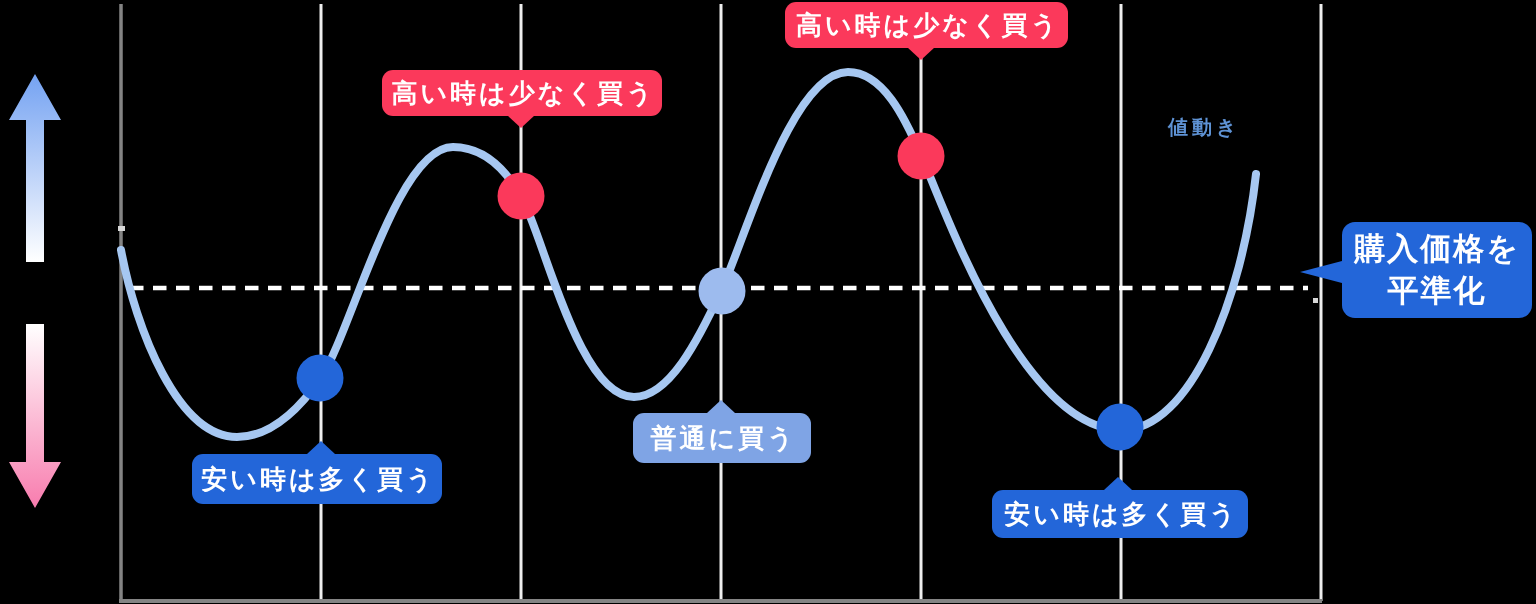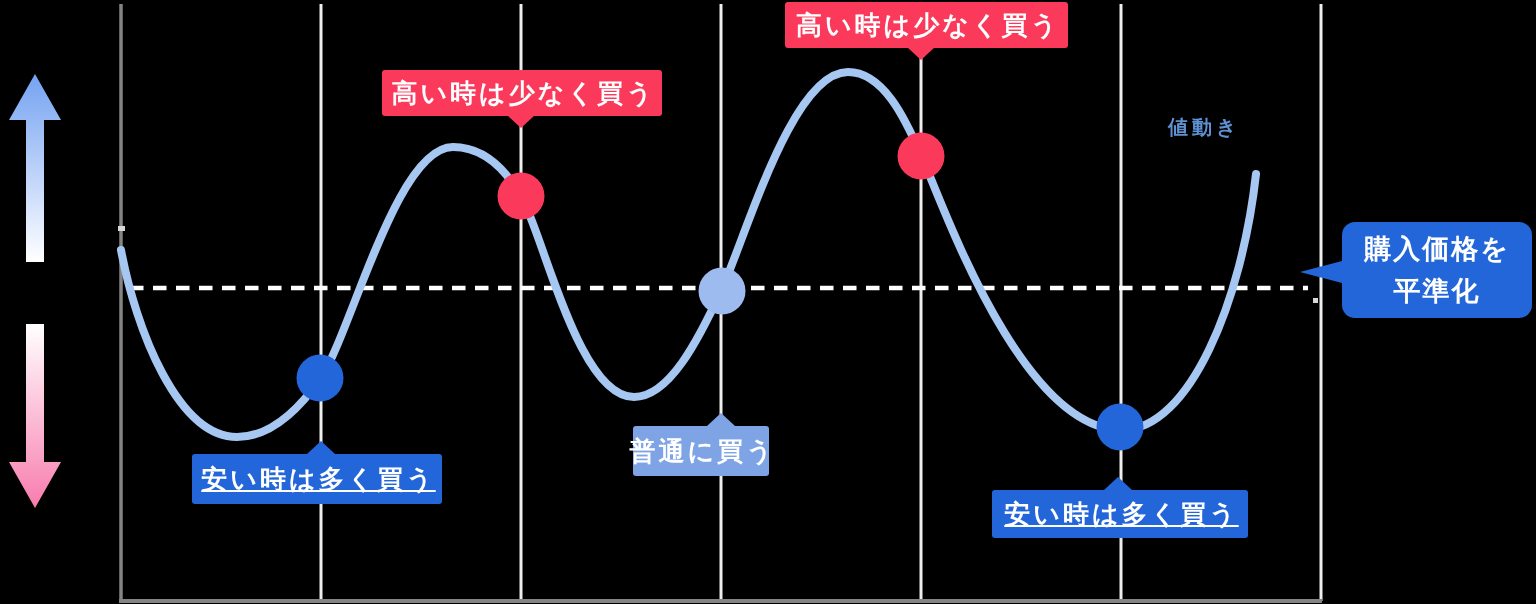--- a/index.html
+++ b/index.html
@@ -11,49 +11,49 @@
     font-family:"Liberation Sans",sans-serif;
   }
   .stage svg{display:block;}
   .plot{position:absolute;left:0;top:0;}
 
   
   .callout{
     position:absolute;
     display:flex;align-items:center;justify-content:center;
     color:#fff;font-weight:bold;font-size:26px;letter-spacing:3px;
-    border-radius:3px;white-space:nowrap;
+    border-radius:11px;white-space:nowrap;
     text-indent:3px;
   }
   .callout .tail{position:absolute;width:0;height:0;}
   .callout.red{background:var(--red,#FB395B);}
   .callout.red .tail{
     bottom:-12px;
     border-left:14px solid transparent;border-right:14px solid transparent;
     border-top:13px solid var(--red,#FB395B);
   }
-  .callout.blue{background:var(--blue,#2366D9);text-decoration:underline;}
+  .callout.blue{background:var(--blue,#2366D9);}
   .callout.blue .tail{
     top:-13px;
     border-left:14px solid transparent;border-right:14px solid transparent;
     border-bottom:13px solid var(--blue,#2366D9);
   }
   .callout.light{background:var(--light-blue,#7FA4E5);}
   .callout.light .tail{
     top:-13px;
     border-left:14px solid transparent;border-right:14px solid transparent;
     border-bottom:13px solid var(--light-blue,#7FA4E5);
   }
 
   
   .avg-box{
     position:absolute;left:1342px;top:222px;width:190px;height:96px;
     background:var(--blue,#2366D9);border-radius:13px;
     display:flex;flex-direction:column;align-items:center;justify-content:center;
-    color:#fff;font-weight:bold;font-size:27px;line-height:42px;letter-spacing:2px;
+    color:#fff;font-weight:bold;font-size:31px;line-height:42px;letter-spacing:2px;
   }
   .avg-box .tail{
     position:absolute;left:-42px;top:39px;width:0;height:0;
     border-top:11px solid transparent;border-bottom:11px solid transparent;
     border-right:42px solid var(--blue,#2366D9);
   }
 
   
   .curve-label{
     position:absolute;left:1168px;top:114px;
@@ -143,21 +143,21 @@
   <div class="callout blue" style="left:192px;top:454px;width:250px;height:50px;">
     <span>安い時は多く買う</span>
     <span class="tail" style="left:115px;"></span>
   </div>
 
   <div class="callout blue" style="left:992px;top:490px;width:256px;height:48px;">
     <span>安い時は多く買う</span>
     <span class="tail" style="left:112px;"></span>
   </div>
 
-  <div class="callout light" style="left:633px;top:426px;width:136px;height:50px;">
+  <div class="callout light" style="left:633px;top:413px;width:178px;height:50px;">
     <span>普通に買う</span>
     <span class="tail" style="left:74px;"></span>
   </div>
 
   <div class="avg-box">
     <span>購入価格を</span>
     <span>平準化</span>
     <span class="tail"></span>
   </div>
 

